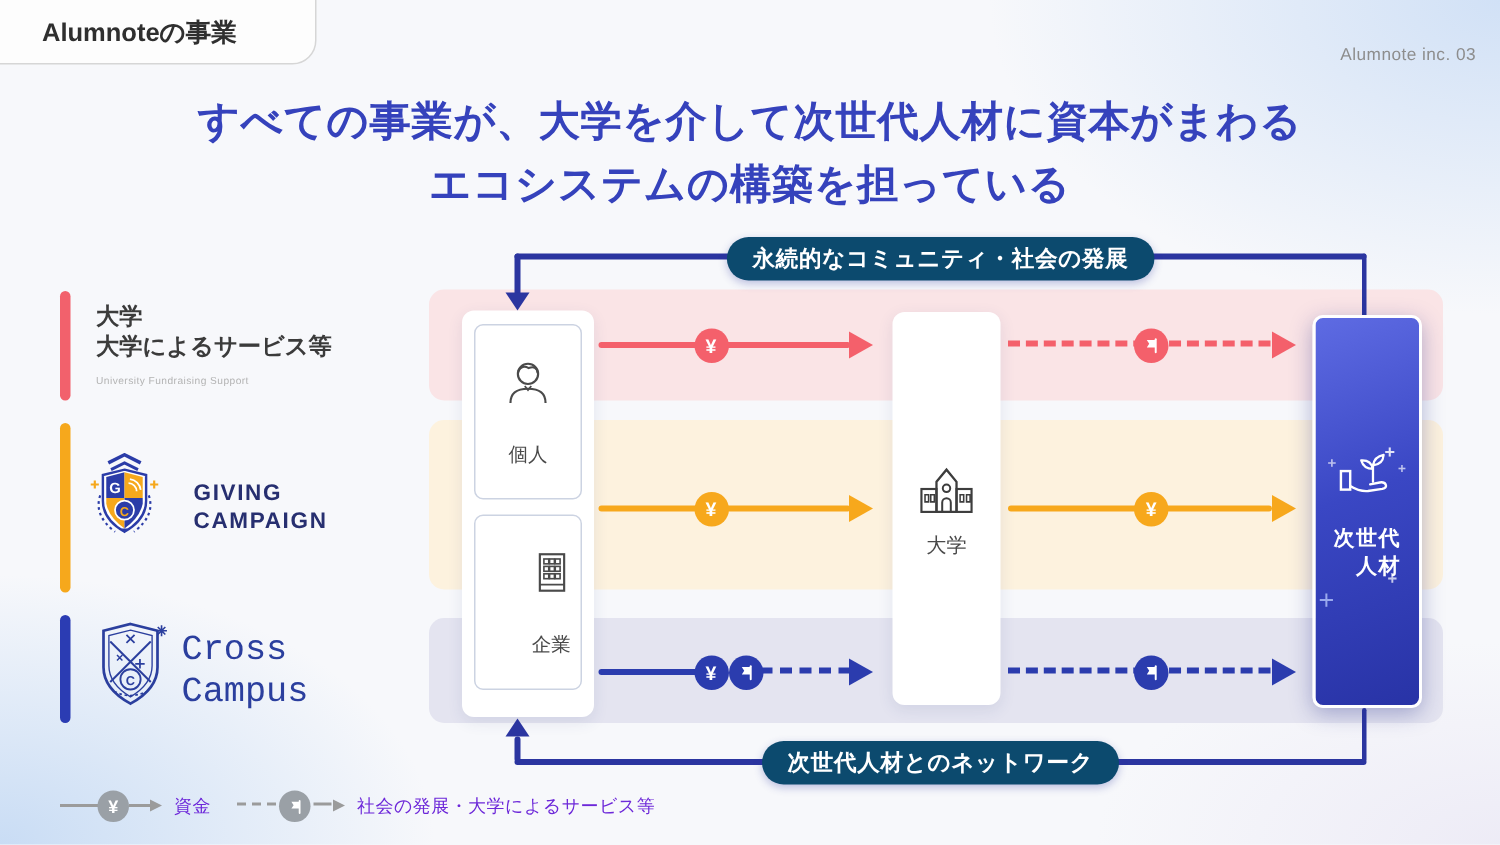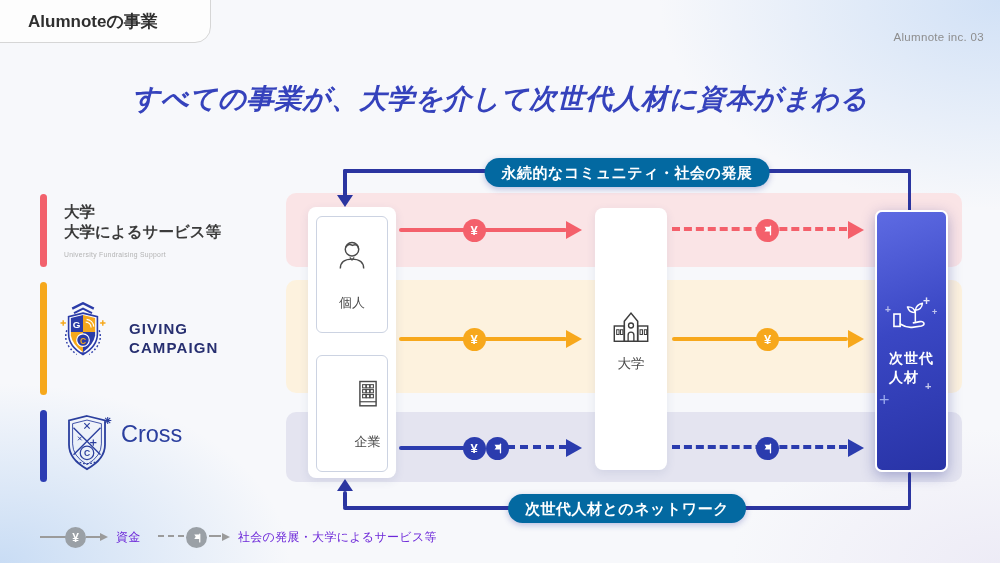--- a/index.html
+++ b/index.html
@@ -15,29 +15,29 @@
   }
   .abs { position:absolute; }
 
   
   .slide-tag { left:-3px; top:-9px; width:214px; height:52px; background:#FDFDFD;
     border:1.3px solid #D6D6D6; border-radius:2px 2px 16px 2px;
     display:flex; align-items:center; padding:8px 0 0 30px;
     font-size:17px; font-weight:bold; color:#2F2F2F; }
   .page-num { right:16px; top:15px; font-size:11.5px; color:#8D8D8D; letter-spacing:.3px;margin-top:16px; }
 
-  .heading { left:0; right:0; top:78px; text-align:center; color:#3542BC;
-    font-size:27.5px; font-weight:bold; line-height:1.52; letter-spacing:.5px;font-style:italic; }
+  .heading { left:0; right:0; top:60px; text-align:center; color:#3542BC;
+    font-size:27.5px; font-weight:bold; line-height:1.52; letter-spacing:.5px; }
 
   
   .svc-bar { width:6.5px; border-radius:4px; }
   .svc1-title { left:64px; top:202px; font-size:15.5px; font-weight:bold; color:#3B3B3B; line-height:20px; }
   .svc1-sub { font-size:6.8px; font-weight:normal; color:#B3B3B3; letter-spacing:.3px; margin-top:3px; }
   .gc-word { left:129px; top:319px; font-size:15px; font-weight:800; color:#272F70; letter-spacing:1.1px; line-height:19px; }
-  .cc-word { left:121px; top:420px; font-family:Liberation Sans, sans-serif;
+  .cc-word { left:121px; top:420px; font-family:Liberation Mono, monospace;
     font-size:23.5px; color:#2B3F9E; line-height:28px; }
 
   
   .band { left:286px; width:676px; border-radius:10px; }
   .band1 { top:193px; height:74px; background:#FAE4E6; }
   .band2 { top:280px; height:113px; background:#FDF2DE; }
   .band3 { top:412px; height:70px; background:#E4E4F0; }
 
   
   .card { background:#fff; border-radius:8px; box-shadow:0 3px 10px rgba(50,70,130,.10); }
@@ -46,42 +46,42 @@
     display:flex; flex-direction:column; align-items:center; justify-content:center; }
   .src-box .lbl { font-size:13px; color:#4A4A4A; margin-top:20px; }
   .univ-card { left:595px; top:208px; width:72px; height:262px; display:flex; flex-direction:column;
     align-items:center; justify-content:center; }
   .univ-card .lbl { font-size:13.5px; color:#4A4A4A; margin-top:8px; }
   .target-card { left:875px; top:210px; width:73px; height:262px; border:2.5px solid #fff; border-radius:7px;
     background:linear-gradient(160deg,#5E6BE3 0%,#3A47C4 45%,#2833A6 100%);
     box-shadow:0 4px 14px rgba(40,50,140,.35); display:flex; flex-direction:column;
     align-items:center; justify-content:center; z-index:4; }
   .target-card .lbl { font-size:14px; font-weight:bold; color:#fff; line-height:19px;
-    letter-spacing:1px; margin-top:15px; text-align:left; }
+    letter-spacing:1px; margin-top:15px; text-align:right; }
   .spark { position:absolute; color:rgba(255,255,255,.85); font-weight:bold; }
 
   
   .seg { position:absolute; height:24px; z-index:3; }
   .sline { position:absolute; top:10px; height:4px; border-radius:2px; }
   .dline { position:absolute; top:8.5px; height:0; }
   .badge { position:absolute; top:.5px; width:23px; height:23px; border-radius:50%;
     color:#fff; font-size:13px; font-weight:bold; line-height:23px; text-align:center;
     display:flex; align-items:center; justify-content:center; }
   .ah { position:absolute; top:2.5px; width:0; height:0;
     border-top:9.5px solid transparent; border-bottom:9.5px solid transparent; }
   .red  { background:#F4606B; }  .redb { border-left:16px solid #F4606B; }
   .redd { border-top:4px dashed #F4606B; }
   .amb  { background:#F7A81C; }  .ambb { border-left:16px solid #F7A81C; }
   .blu  { background:#2B3CAE; }  .blub { border-left:16px solid #2B3CAE; }
   .blud { border-top:4px dashed #2B3CAE; }
 
   
   .loop { background:#2B35A0; border-radius:2px; z-index:1; }
   .loop-arrow { width:0; height:0; border-left:8.3px solid transparent; border-right:8.3px solid transparent; z-index:1; }
-  .pill { top:0; height:29px; background:#0369a1; border-radius:15px; padding:0 17px;
+  .pill { top:0; height:29px; background:#0c4a6e; border-radius:15px; padding:0 17px;
     color:#fff; font-size:15px; font-weight:bold; line-height:29px; letter-spacing:.5px;
     transform:translateX(-50%); z-index:5; white-space:nowrap;
     box-shadow:0 2px 6px rgba(43,53,160,.3); }
 
   
   .lg-line { top:536px; height:1.6px; background:#9B9B9B; }
   .lg-dash { top:535px; height:0; border-top:2px dashed #9B9B9B; }
   .lg-badge { top:527px; width:21px; height:21px; border-radius:50%; background:#9AA0A6;
     color:#fff; font-size:12px; font-weight:bold; display:flex; align-items:center; justify-content:center; }
   .lg-ah { top:532.5px; width:0; height:0; border-top:4.5px solid transparent;
@@ -91,20 +91,21 @@
 </head>
 <body>
 
 <div class="abs slide-tag">
   <span>Alumnoteの事業</span>
 </div>
 <div class="abs page-num">Alumnote inc. 03</div>
 
 <div class="abs heading">
   <div>すべての事業が、大学を介して次世代人材に資本がまわる</div>
+  <div>エコシステムの構築を担っている</div>
 </div>
 
 <div class="abs svc-bar" style="left:40px;top:194px;height:73px;background:#F2616C;"></div>
 <div class="abs svc1-title">
   <div>大学</div>
   <div>大学によるサービス等</div>
   <div class="svc1-sub">University Fundraising Support</div>
 </div>
 
 <div class="abs svc-bar" style="left:40px;top:282px;height:113px;background:#F6A81C;"></div>
@@ -139,20 +140,21 @@
   <path d="M27 12 l6 6 M33 12 l-6 6" stroke="#2B3F9E" stroke-width="1.3"></path>
   <path d="M37 30 v7 M33.5 33.5 h7" stroke="#2B3F9E" stroke-width="1.3"></path>
   <path d="M20 27 l4 4 M24 27 l-4 4" stroke="#2B3F9E" stroke-width="1.1"></path>
   <circle cx="30" cy="45" r="7.5" fill="none" stroke="#2B3F9E" stroke-width="1.4"></circle>
   <text x="30" y="49" text-anchor="middle" font-size="9.5" font-weight="bold" fill="#2B3F9E">C</text>
   <path d="M18 54 Q30 60 42 54" fill="none" stroke="#2B3F9E" stroke-width="1.3" stroke-dasharray="2 2"></path>
   <path d="M53 5 v8 M49 9 h8 M50.2 6.2 l5.6 5.6 M55.8 6.2 l-5.6 5.6" stroke="#2B3F9E" stroke-width="1.2"></path>
 </svg>
 <div class="abs cc-word">
   <div>Cross</div>
+  <div>Campus</div>
 </div>
 
 <div class="abs band band1"></div>
 <div class="abs band band2"></div>
 <div class="abs band band3"></div>
 
 <div class="abs loop" style="left:343px;top:169px;width:568px;height:3.6px;"></div>
 <div class="abs loop" style="left:343px;top:169px;width:3.6px;height:28px;"></div>
 <div class="abs loop-arrow" style="left:336.7px;top:195px;border-top:12px solid #2B35A0;"></div>
 <div class="abs loop" style="left:907.9px;top:169px;width:3.6px;height:42px;"></div>
@@ -167,21 +169,21 @@
 <div class="abs card src-card">
   <div class="abs src-box" style="top:9px;">
     <svg width="36" height="36" viewBox="0 0 40 40">
       <circle cx="20" cy="12.5" r="7.5" fill="none" stroke="#4A4A4A" stroke-width="1.6"></circle>
       <path d="M12.7 10.8 Q15.5 5.4 20.5 8.2 Q26.2 6 27.3 11.8" fill="none" stroke="#4A4A4A" stroke-width="1.6"></path>
       <path d="M7 34 Q7 23.5 20 23.5 Q33 23.5 33 34" fill="none" stroke="#4A4A4A" stroke-width="1.6"></path>
       <path d="M17.6 21.5 L20 24.5 L22.4 21.5" fill="none" stroke="#4A4A4A" stroke-width="1.3"></path>
     </svg>
     <div class="lbl">個人</div>
   </div>
-  <div class="abs src-box" style="top:148px;padding-left:31px;">
+  <div class="abs src-box" style="top:136px;padding-left:31px;">
     <svg width="36" height="36" viewBox="0 0 40 40">
       <rect x="11" y="5" width="18" height="27" fill="none" stroke="#4A4A4A" stroke-width="1.6"></rect>
       <rect x="14" y="8.5" width="3.6" height="3.6" fill="none" stroke="#4A4A4A" stroke-width="1.2"></rect>
       <rect x="18.2" y="8.5" width="3.6" height="3.6" fill="none" stroke="#4A4A4A" stroke-width="1.2"></rect>
       <rect x="22.4" y="8.5" width="3.6" height="3.6" fill="none" stroke="#4A4A4A" stroke-width="1.2"></rect>
       <rect x="14" y="14" width="3.6" height="3.6" fill="none" stroke="#4A4A4A" stroke-width="1.2"></rect>
       <rect x="18.2" y="14" width="3.6" height="3.6" fill="none" stroke="#4A4A4A" stroke-width="1.2"></rect>
       <rect x="22.4" y="14" width="3.6" height="3.6" fill="none" stroke="#4A4A4A" stroke-width="1.2"></rect>
       <rect x="14" y="19.5" width="3.6" height="3.6" fill="none" stroke="#4A4A4A" stroke-width="1.2"></rect>
       <rect x="18.2" y="19.5" width="3.6" height="3.6" fill="none" stroke="#4A4A4A" stroke-width="1.2"></rect>

